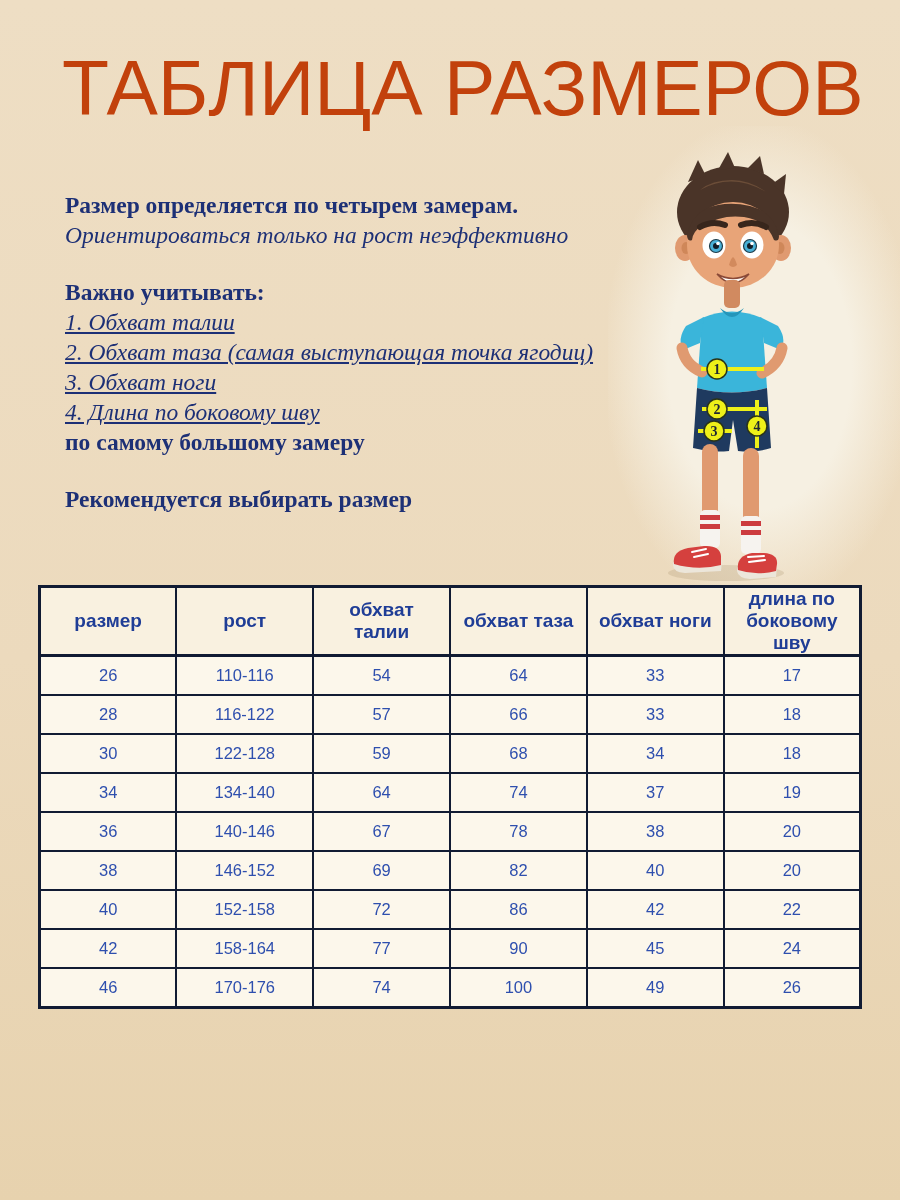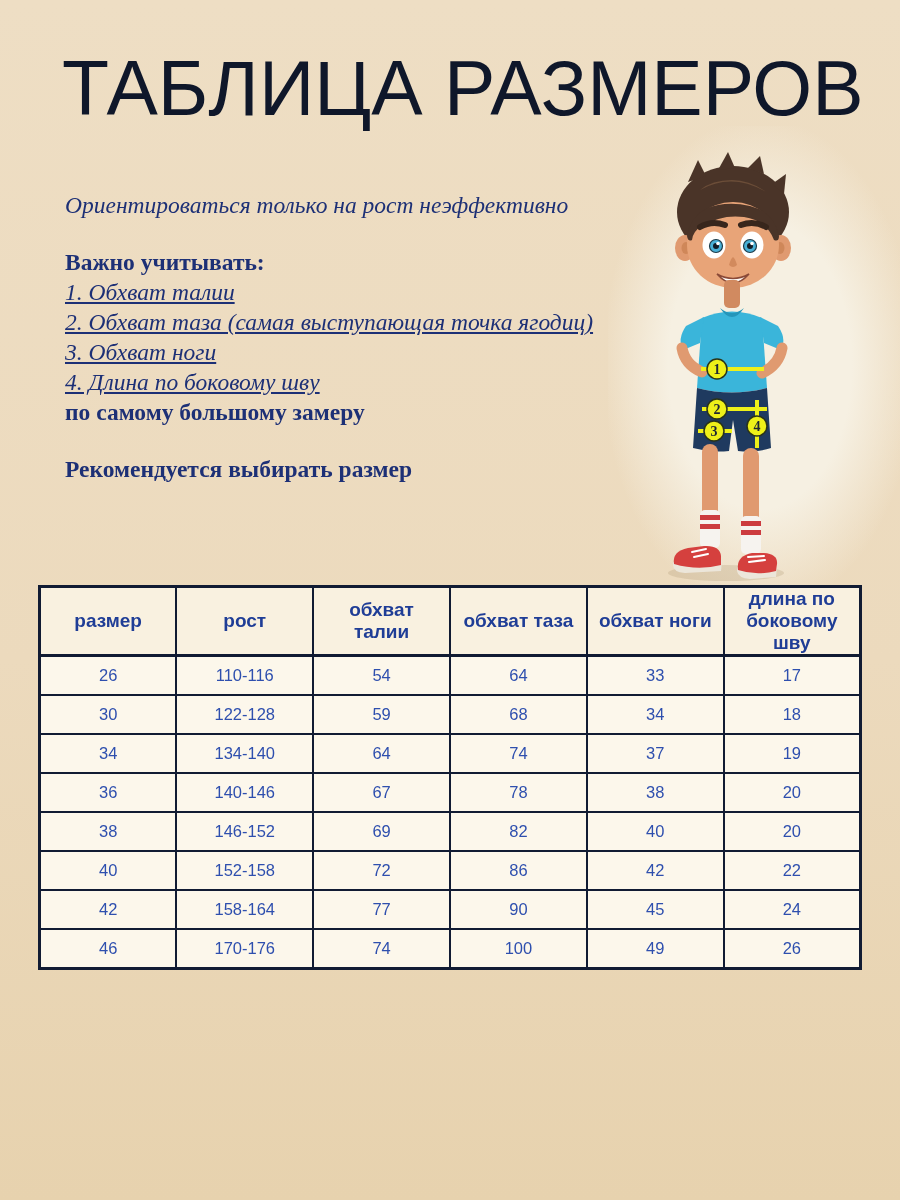--- a/index.html
+++ b/index.html
@@ -5,21 +5,21 @@
   html,body{margin:0;padding:0;}
   body{
     width:900px;height:1200px;position:relative;overflow:hidden;
     background:linear-gradient(180deg,#eedec4 0%, #ecdabd 55%, #e7d2ae 100%);
     font-family:"Liberation Serif", serif;
   }
   .page-title{
     position:absolute;left:62px;top:44px;margin:0;
     font-family:"Liberation Sans", sans-serif;
     font-size:77px;font-weight:normal;letter-spacing:0px;
-    color:#0f172a;white-space:nowrap;
+    color:#c2410c;white-space:nowrap;
   }
   .intro{
     position:absolute;left:65px;top:190px;width:590px;
     color:#1d3076;font-size:23.5px;
   }
   .intro p{margin:0;line-height:30px;}
   .b{font-weight:bold;}
   .i{font-style:italic;}
   .gap{margin-top:27px !important;}
   .intro ul{list-style:none;margin:0;padding:0;font-style:italic;text-decoration:underline;}
@@ -48,20 +48,21 @@
     height:37px;font-size:16.5px;color:#2e4fae;
     border:2px solid #111b33;text-align:center;padding:0;
   }
 </style>
 </head>
 <body>
 
 <h1 class="page-title">ТАБЛИЦА РАЗМЕРОВ</h1>
 
 <div class="intro">
+  <p class="b">Размер определяется по четырем замерам.</p>
   <p class="i">Ориентироваться только на рост неэффективно</p>
   <p class="b gap">Важно учитывать:</p>
   <ul>
     <li>1. Обхват талии</li>
     <li>2. Обхват таза (самая выступающая точка ягодиц)</li>
     <li>3. Обхват ноги</li>
     <li>4. Длина по боковому шву</li>
   </ul>
   <p class="b">по самому большому замеру</p>
   <p class="b gap">Рекомендуется выбирать размер</p>
@@ -183,20 +184,28 @@
   <tbody>
       <tr>
         <td>26</td>
         <td>110-116</td>
         <td>54</td>
         <td>64</td>
         <td>33</td>
         <td>17</td>
       </tr>
       <tr>
+        <td>28</td>
+        <td>116-122</td>
+        <td>57</td>
+        <td>66</td>
+        <td>33</td>
+        <td>18</td>
+      </tr>
+      <tr>
         <td>30</td>
         <td>122-128</td>
         <td>59</td>
         <td>68</td>
         <td>34</td>
         <td>18</td>
       </tr>
       <tr>
         <td>34</td>
         <td>134-140</td>

